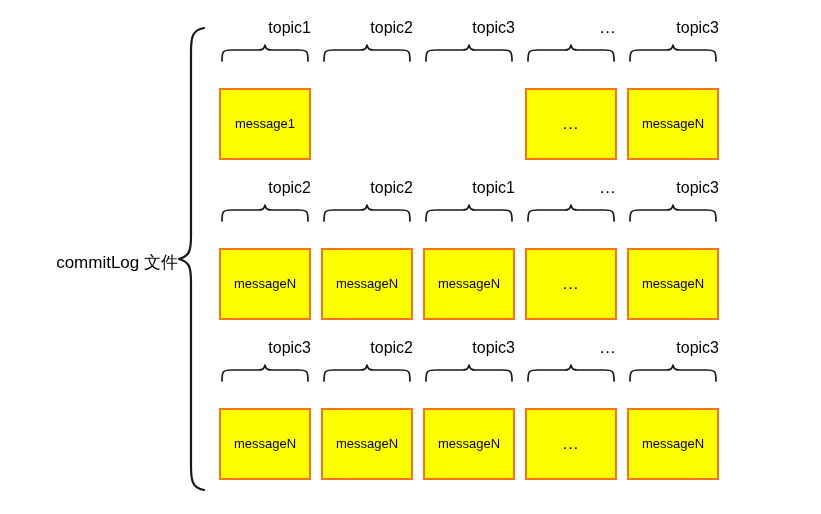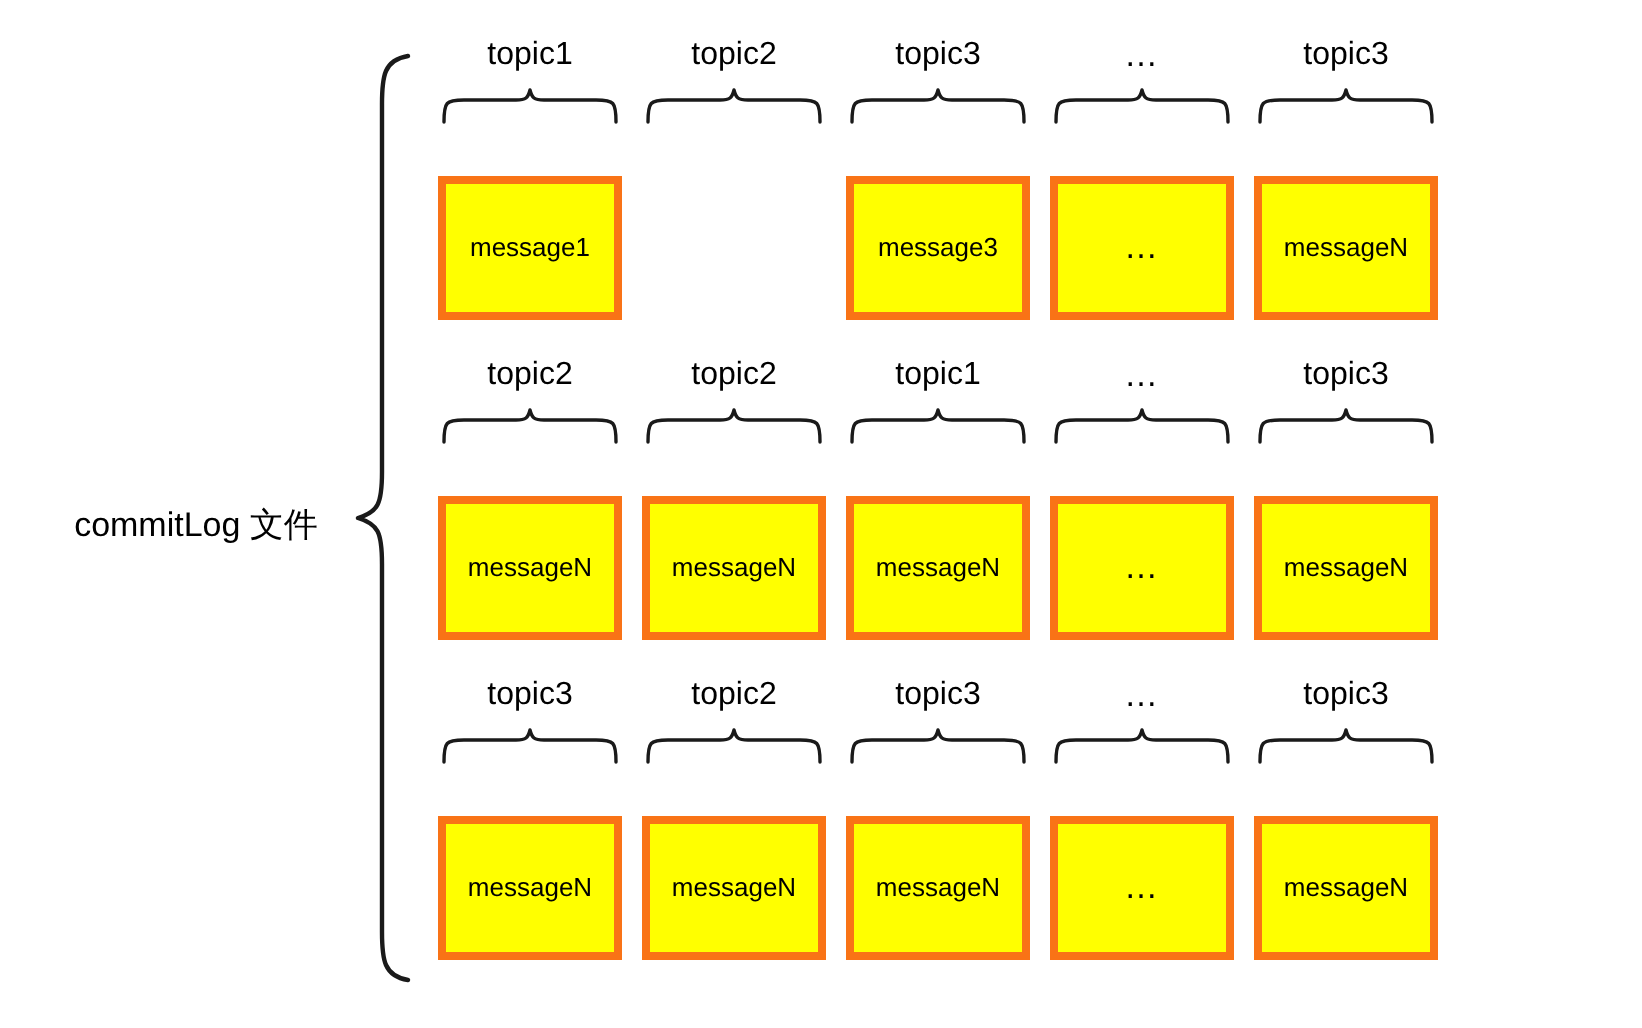--- a/index.html
+++ b/index.html
@@ -23,21 +23,21 @@
     width: 821px;
     height: 514px;
   }
 
   
   .commitlog-label {
     position: absolute;
     left: 18px;
     top: 252px;
     width: 160px;
-    text-align: center;
+    text-align: right;
     font-size: 17px;
     line-height: 22px;
     white-space: nowrap;
   }
 
   
   .big-brace {
     position: absolute;
     left: 176px;
     top: 26px;
@@ -78,41 +78,41 @@
     flex: 0 0 92px;
   }
 
   .topic-label {
     position: absolute;
     left: 0;
     top: 0;
     width: 92px;
     height: 24px;
     line-height: 24px;
-    text-align: center;
+    text-align: right;
     font-size: 16px;
     white-space: nowrap;
   }
 
   .small-brace {
     position: absolute;
     left: 1px;
     top: 28px;
     width: 90px;
     height: 18px;
   }
 
   .msg-box {
     position: absolute;
     left: 0;
     top: 72px;
     width: 92px;
     height: 72px;
     background: #ffff00;
-    border: 4px solid #f97316;
+    border: 2px solid #f97316;
     box-sizing: border-box;
     display: flex;
     align-items: center;
     justify-content: center;
   }
   .msg-text {
     font-size: 13px;
     line-height: 16px;
     text-align: center;
     white-space: nowrap;
@@ -167,23 +167,20 @@
                      C 46 5, 47 6, 52 6 L 78 6 C 87 6, 88 7, 88 17" fill="none" stroke="#1a1a1a" stroke-width="1.7" stroke-linecap="round" stroke-linejoin="round"></path>
           </svg>
         </div>
 
         <div class="cell">
           <div class="topic-label">topic3</div>
           <svg class="small-brace" viewBox="0 0 90 18" preserveAspectRatio="none" aria-hidden="true">
             <path d="M 2 17 C 2 7, 3 6, 12 6 L 38 6 C 43 6, 44 5, 45 1
                      C 46 5, 47 6, 52 6 L 78 6 C 87 6, 88 7, 88 17" fill="none" stroke="#1a1a1a" stroke-width="1.7" stroke-linecap="round" stroke-linejoin="round"></path>
           </svg>
-          <div class="msg-box">
-            <span class="msg-text">message3</span>
-          </div>
         </div>
 
         <div class="cell">
           <div class="topic-label ellipsis">…</div>
           <svg class="small-brace" viewBox="0 0 90 18" preserveAspectRatio="none" aria-hidden="true">
             <path d="M 2 17 C 2 7, 3 6, 12 6 L 38 6 C 43 6, 44 5, 45 1
                      C 46 5, 47 6, 52 6 L 78 6 C 87 6, 88 7, 88 17" fill="none" stroke="#1a1a1a" stroke-width="1.7" stroke-linecap="round" stroke-linejoin="round"></path>
           </svg>
           <div class="msg-box">
             <span class="msg-text ellipsis">…</span>

